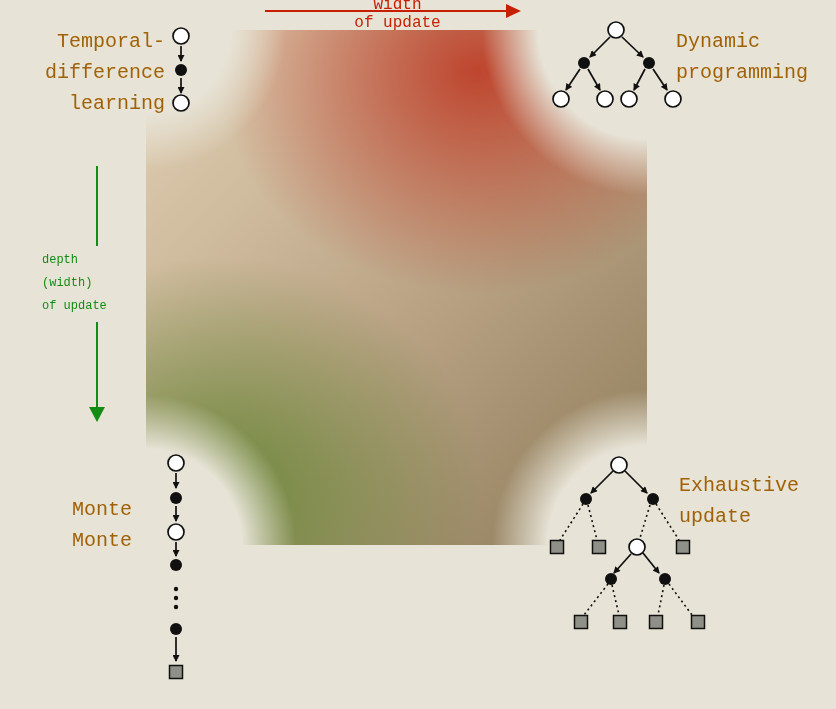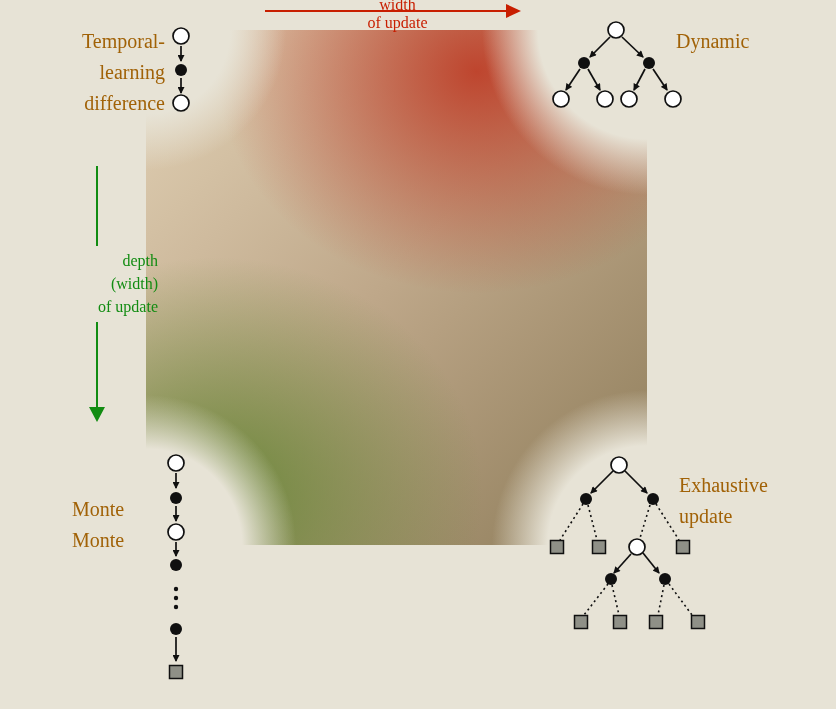--- a/index.html
+++ b/index.html
@@ -1,19 +1,19 @@
 <!DOCTYPE html>
 <html style="--accent-red: #c81e00; --accent-green: #128c12; --bg: #e7e3d6;"><head>
 <meta charset="utf-8">
 <style>
   html,body{margin:0;padding:0;}
   .page{
     position:relative;width:836px;height:709px;overflow:hidden;
     background:var(--bg,#e7e3d6);
-    font-family:Liberation Serif, serif;
+    font-family:Liberation Mono, monospace;
   }
   
   .grad-square{
     position:absolute;left:146px;top:30px;width:501px;height:515px;
     background-image:
       radial-gradient(circle 140px at 0% 0%,   #e7e3d6 60%, rgba(231,227,214,0) 100%),
       radial-gradient(circle 165px at 100% 0%, #e7e3d6 66%, rgba(231,227,214,0) 100%),
       radial-gradient(circle 150px at 0% 100%, #e7e3d6 64%, rgba(231,227,214,0) 100%),
       radial-gradient(circle 155px at 100% 100%,#e7e3d6 64%, rgba(231,227,214,0) 100%),
       radial-gradient(ellipse 72% 60% at 66% 8%,  rgba(189,54,32,0.88) 0%, rgba(189,54,32,0) 72%),
@@ -31,22 +31,22 @@
             color:var(--accent-red,#c81e00);font-size:16px;line-height:16px;}
   .width-l1{top:-3px;}
   .width-l2{top:15px;}
 
   
   .v-seg1{position:absolute;left:96px;top:166px;width:2px;height:80px;background:var(--accent-green,#128c12);}
   .v-seg2{position:absolute;left:96px;top:322px;width:2px;height:86px;background:var(--accent-green,#128c12);}
   .v-head{position:absolute;left:89px;top:407px;width:0;height:0;
           border-left:8px solid transparent;border-right:8px solid transparent;
           border-top:15px solid var(--accent-green,#128c12);}
-  .depth-label{position:absolute;left:42px;top:249px;width:116px;text-align:right;
-               color:var(--accent-green,#128c12);font-size:16px;line-height:23px;}
+  .depth-label{position:absolute;left:42px;top:249px;width:116px;text-align:left;
+               color:var(--accent-green,#128c12);font-size:12px;line-height:23px;}
 
   
   .method-label{position:absolute;color:#a16207;font-size:20px;line-height:31px;}
   .td-label{left:19px;top:26px;width:146px;text-align:right;}
   .dp-label{left:676px;top:26px;width:158px;text-align:left;}
   .mc-label{left:72px;top:494px;width:92px;text-align:left;}
   .es-label{left:679px;top:470px;width:152px;text-align:left;}
 </style>
 </head>
 <body>
@@ -64,26 +64,27 @@
   <div class="depth-label">
     <div>depth</div>
     <div>(width)</div>
     <div>of update</div>
   </div>
   <div class="v-seg2"></div>
   <div class="v-head"></div>
 
   <div class="method-label td-label">
     <div>Temporal-</div>
+    <div>difference</div>
     <div>learning</div>
-    <div>difference</div>
   </div>
 
   <div class="method-label dp-label">
     <div>Dynamic</div>
+    <div>programming</div>
   </div>
 
   <div class="method-label mc-label">
     <div>Monte</div>
     <div>Monte</div>
   </div>
 
   <div class="method-label es-label">
     <div>Exhaustive</div>
     <div>update</div>

